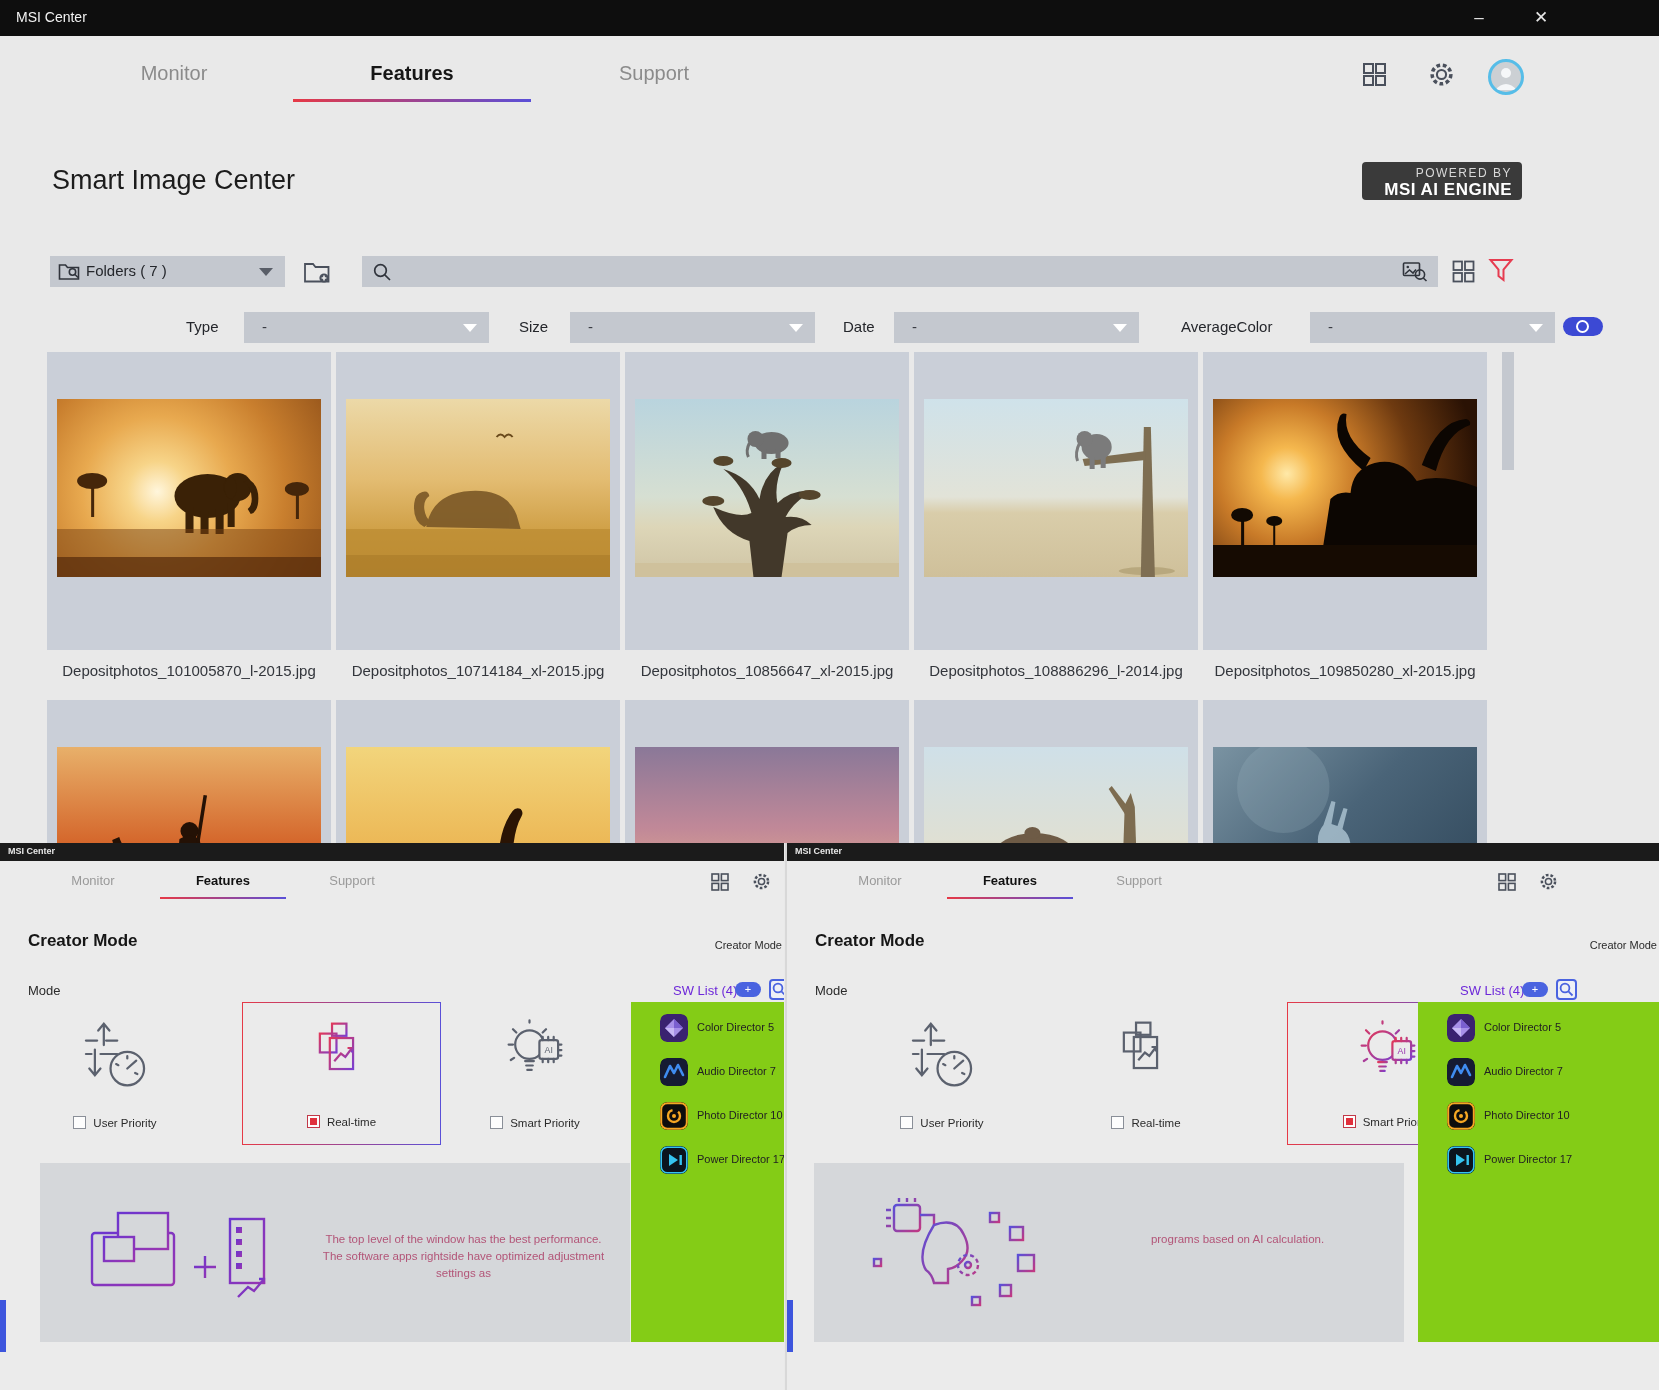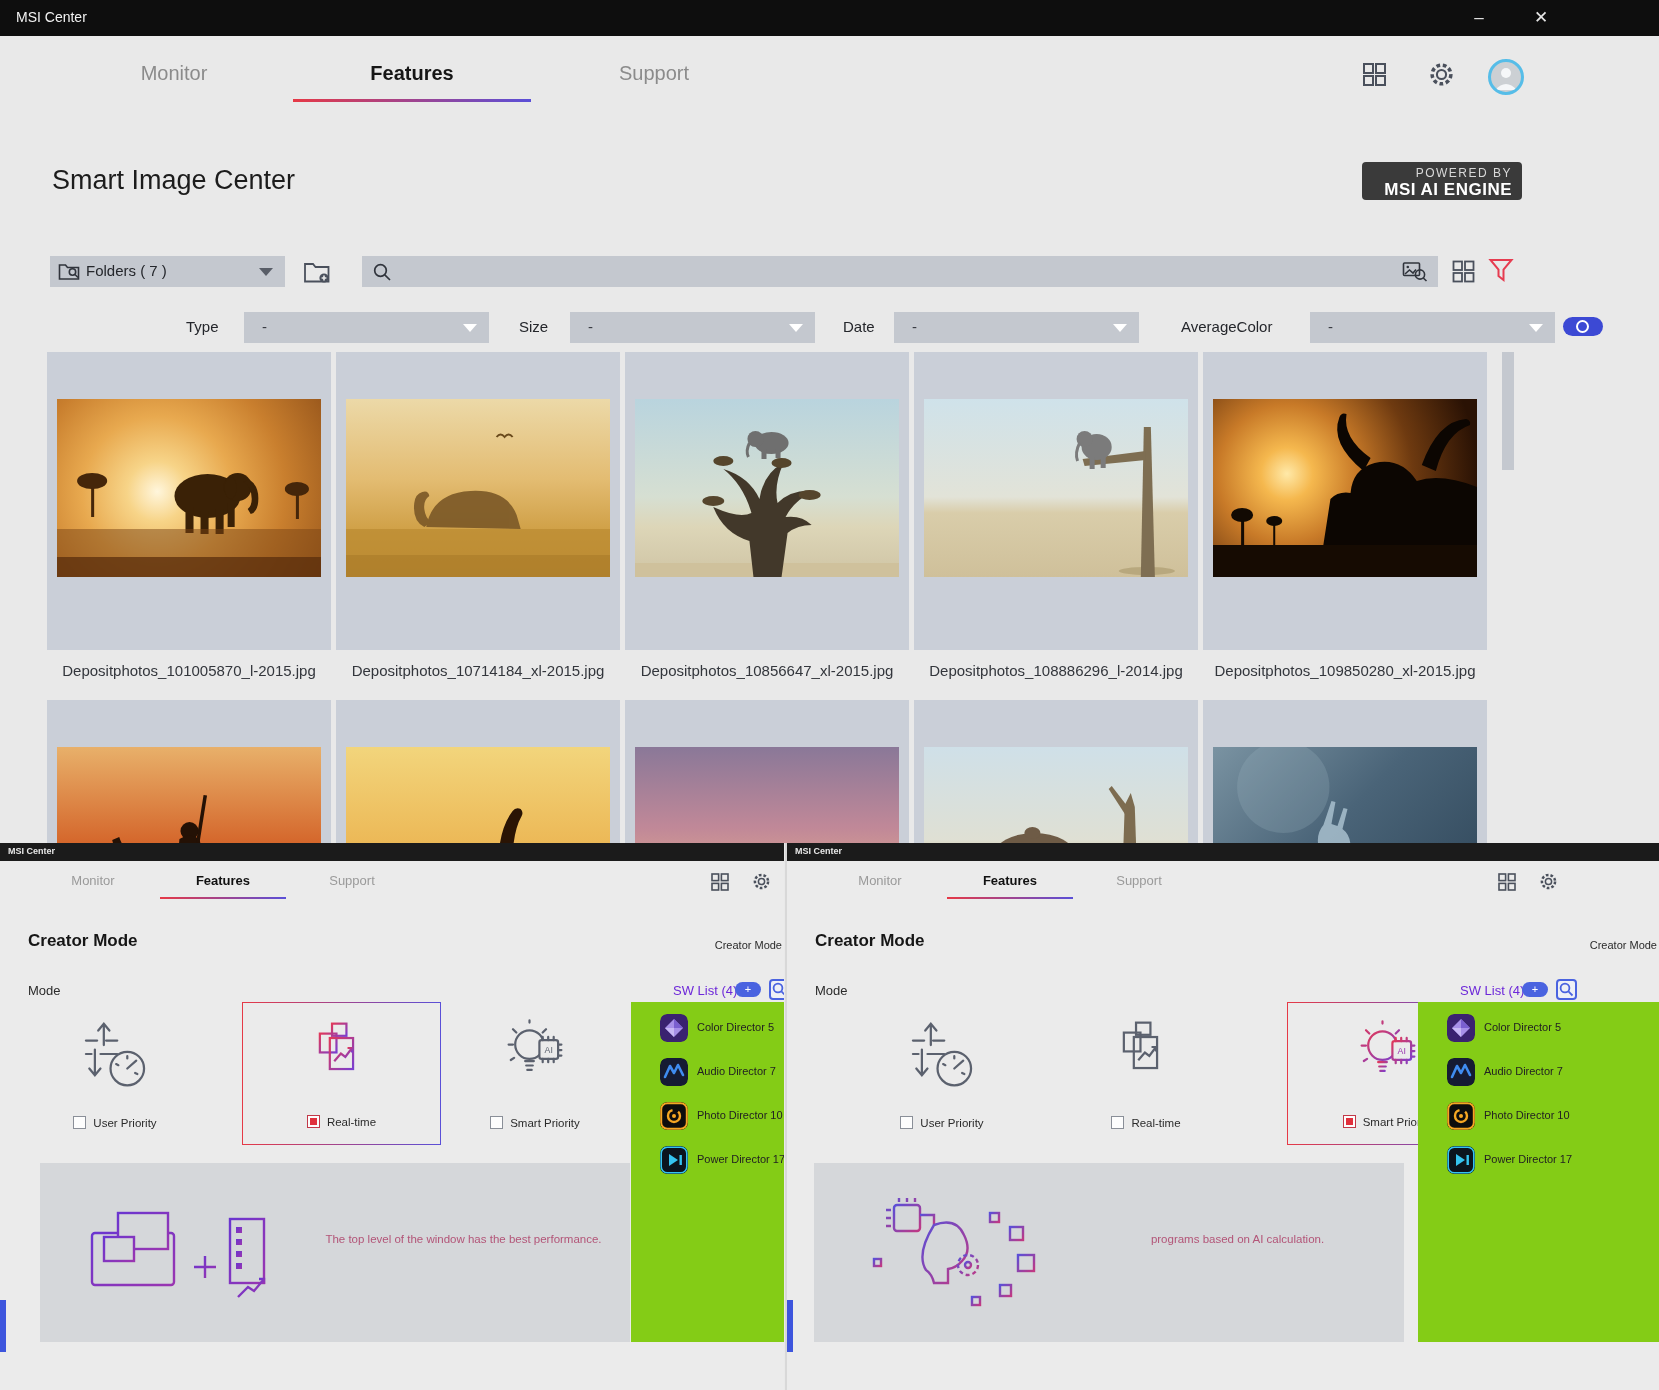--- a/index.html
+++ b/index.html
@@ -478,20 +478,21 @@
               <rect x="156" y="34" width="6" height="6" fill="url(#gL3)" stroke="none"></rect>
               <rect x="156" y="46" width="6" height="6" fill="url(#gL3)" stroke="none"></rect>
               <rect x="156" y="58" width="6" height="6" fill="url(#gL3)" stroke="none"></rect>
             <polyline points="158,92 168,82 174,86 184,74"></polyline>
               <path d="M179 74 h5 v5"></path>
           </g>
         </svg>
       </div>
       <div class="txt">
         <div>The top level of the window has the best performance.</div>
+        <div>The software apps rightside have optimized adjustment settings as</div>
       </div>
     </div>
 
     <div class="swlabel">SW List (4)</div>
     <div class="swadd">+</div>
     <div class="swsearch">
       <svg width="17" height="17" viewBox="0 0 17 17" fill="none" stroke="#4a63e0" stroke-width="1.8">
           <circle cx="7" cy="7" r="4.4"></circle>
           <line x1="10.4" y1="10.4" x2="14.5" y2="14.5"></line>
         </svg>

